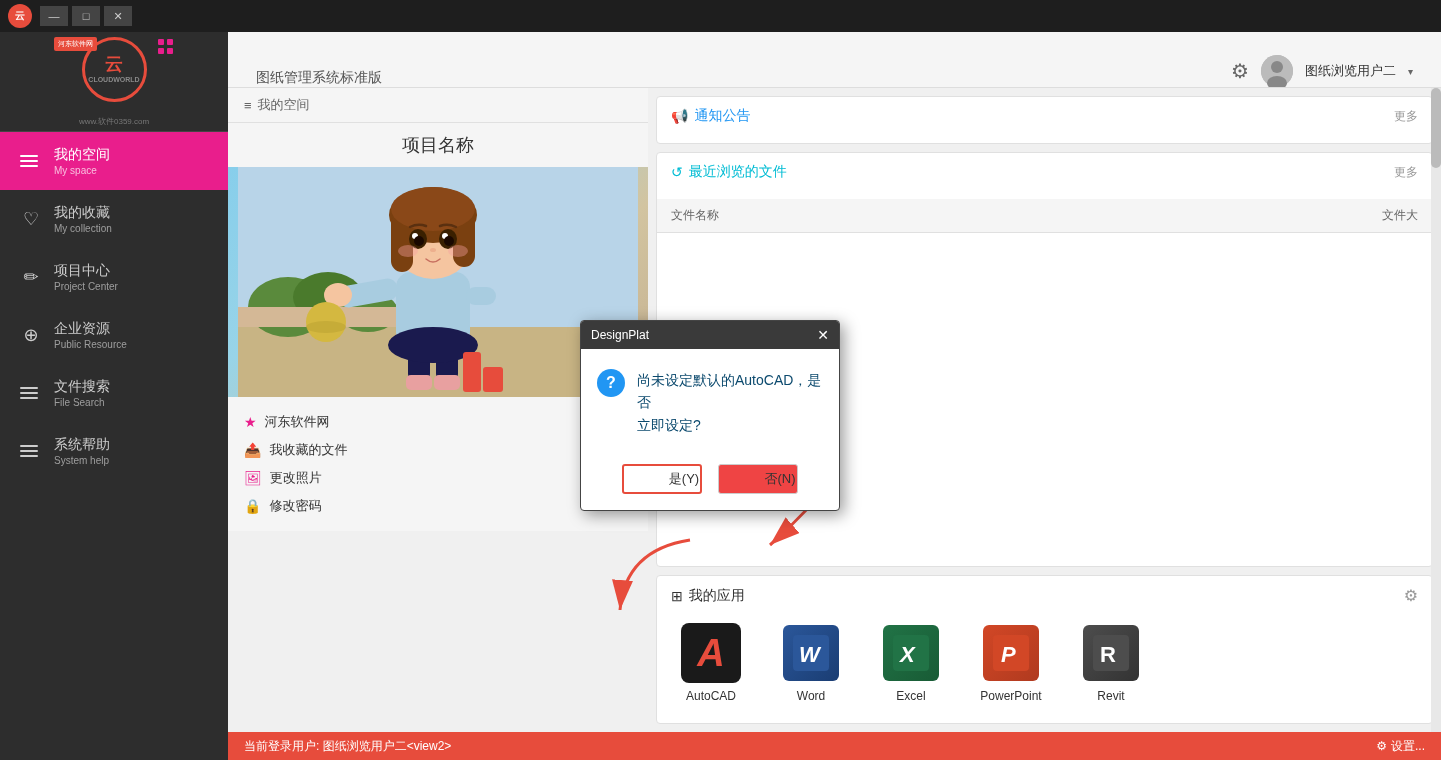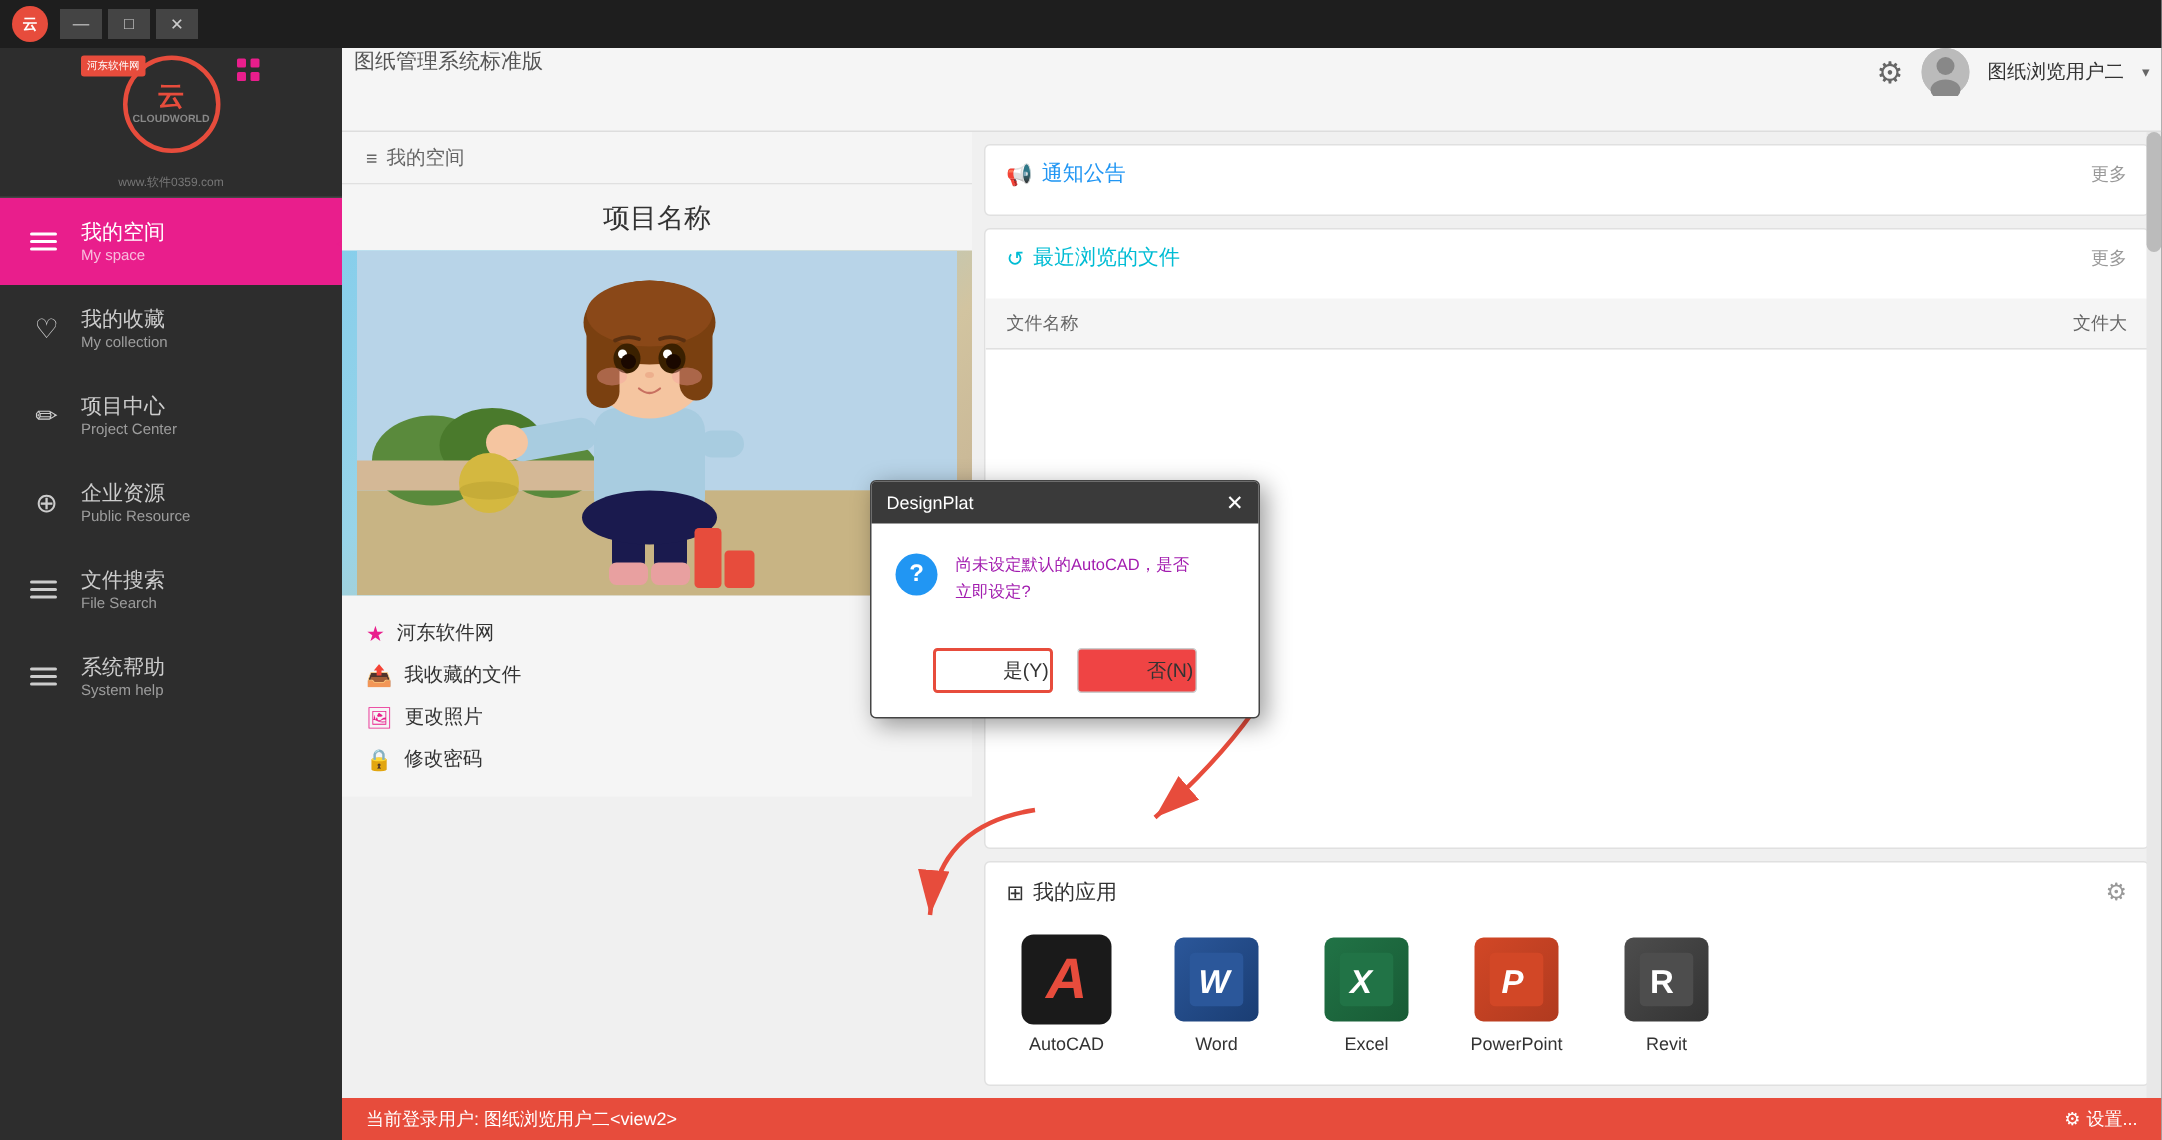--- a/index.html
+++ b/index.html
@@ -99,22 +99,22 @@
       flex: 1;
       display: flex;
       flex-direction: column;
       background: #f0f0f0;
       overflow: hidden;
     }
     .header {
       height: 56px;
       background: #f5f5f5;
       display: flex;
-      align-items: flex-start;
-      padding: 0 8px;
+      align-items: flex-end;
+      padding: 0 28px;
       border-bottom: 1px solid #ddd;
       gap: 20px;
     }
     .header-spacer { flex: 1; }
     .header-actions { display: flex; align-items: center; gap: 12px; }
     .header-gear { font-size: 20px; color: #666; cursor: pointer; }
     .header-avatar {
       width: 32px; height: 32px;
       background: #bbb;
       border-radius: 50%;
@@ -357,22 +357,22 @@
     }
     .dialog-icon {
       width: 28px; height: 28px;
       background: #2196f3;
       border-radius: 50%;
       display: flex; align-items: center; justify-content: center;
       color: white; font-size: 16px; font-weight: bold;
       flex-shrink: 0;
     }
     .dialog-message {
-      font-size: 11px;
-      color: #a21caf;
+      font-size: 14px;
+      color: #0c4a6e;
       line-height: 1.6;
     }
     .dialog-buttons {
       display: flex;
       justify-content: center;
       gap: 16px;
       padding: 8px 16px 16px;
     }
     .dialog-btn {
       width: 80px; height: 30px;

